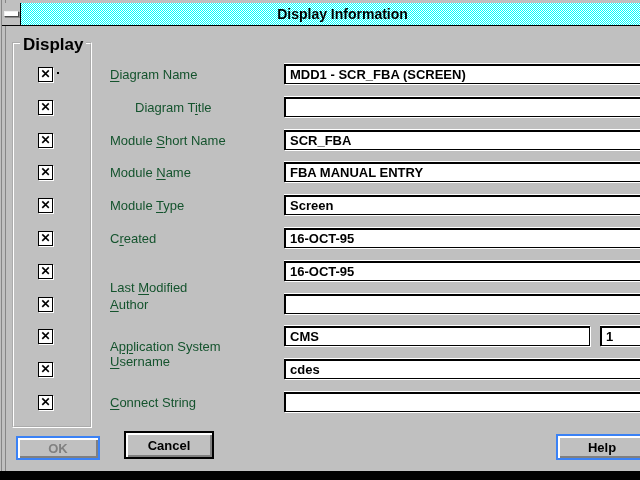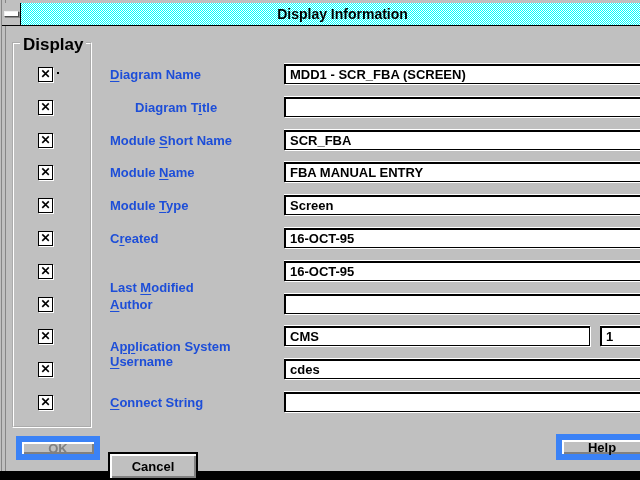--- a/index.html
+++ b/index.html
@@ -52,46 +52,46 @@
 
   
   .checkbox{
     position:absolute;left:38px;width:13px;height:13px;background:#fff;
     border:1px solid #000;box-shadow:1px 1px 0 #fff;
     text-align:center;box-sizing:content-box;
   }
   .xmark{display:block;font-size:12px;font-weight:bold;line-height:13px;color:#000;}
   .row-label{
     position:absolute;left:110px;height:15px;
-    font-size:13px;font-weight:bold;color:#1d4ed8;white-space:nowrap;
+    font-size:13px;font-weight:normal;color:#14532d;white-space:nowrap;
   }
   .row-label u{text-underline-offset:2px;}
   .field{
     position:absolute;left:284px;width:380px;height:20px;box-sizing:border-box;
     background:#fff;color:#000;
     border:1px solid #000;border-top-width:2px;border-left-width:2px;
     box-shadow:1px 1px 0 #fff,0 -1px 0 #fff;
     font-size:13px;font-weight:bold;line-height:17px;
     padding-left:4px;white-space:nowrap;overflow:hidden;
   }
   .field.short{width:306px;}
   .field.second{left:600px;width:64px;}
   .stray-dot{position:absolute;left:57px;top:72px;width:2px;height:2px;background:#000;}
 
   
   .btn{
     position:absolute;background:#c0c0c0;color:#000;
-    border:6px solid #3b82f6;box-sizing:border-box;
+    border:2px solid #3b82f6;box-sizing:border-box;
     box-shadow:inset 1px 1px 0 #fff,inset 2px 2px 0 #fff,
                inset -1px -1px 0 #808080,inset -2px -2px 0 #808080;
     font-size:13px;font-weight:bold;
     display:flex;align-items:center;justify-content:center;
   }
   #btn-ok{left:16px;top:436px;width:84px;height:24px;color:#808080;}
-  #btn-cancel{left:108px;top:431px;width:90px;height:28px;border:2px solid #000;margin-top:21px;}
+  #btn-cancel{left:124px;top:431px;width:90px;height:28px;border:2px solid #000;}
   #btn-help{left:556px;top:434px;width:92px;height:26px;}
 </style>
 </head>
 <body>
 
 <div class="window">
   <div class="frame-line a"></div>
   <div class="frame-line b"></div>
 
   <div class="controlbox">

